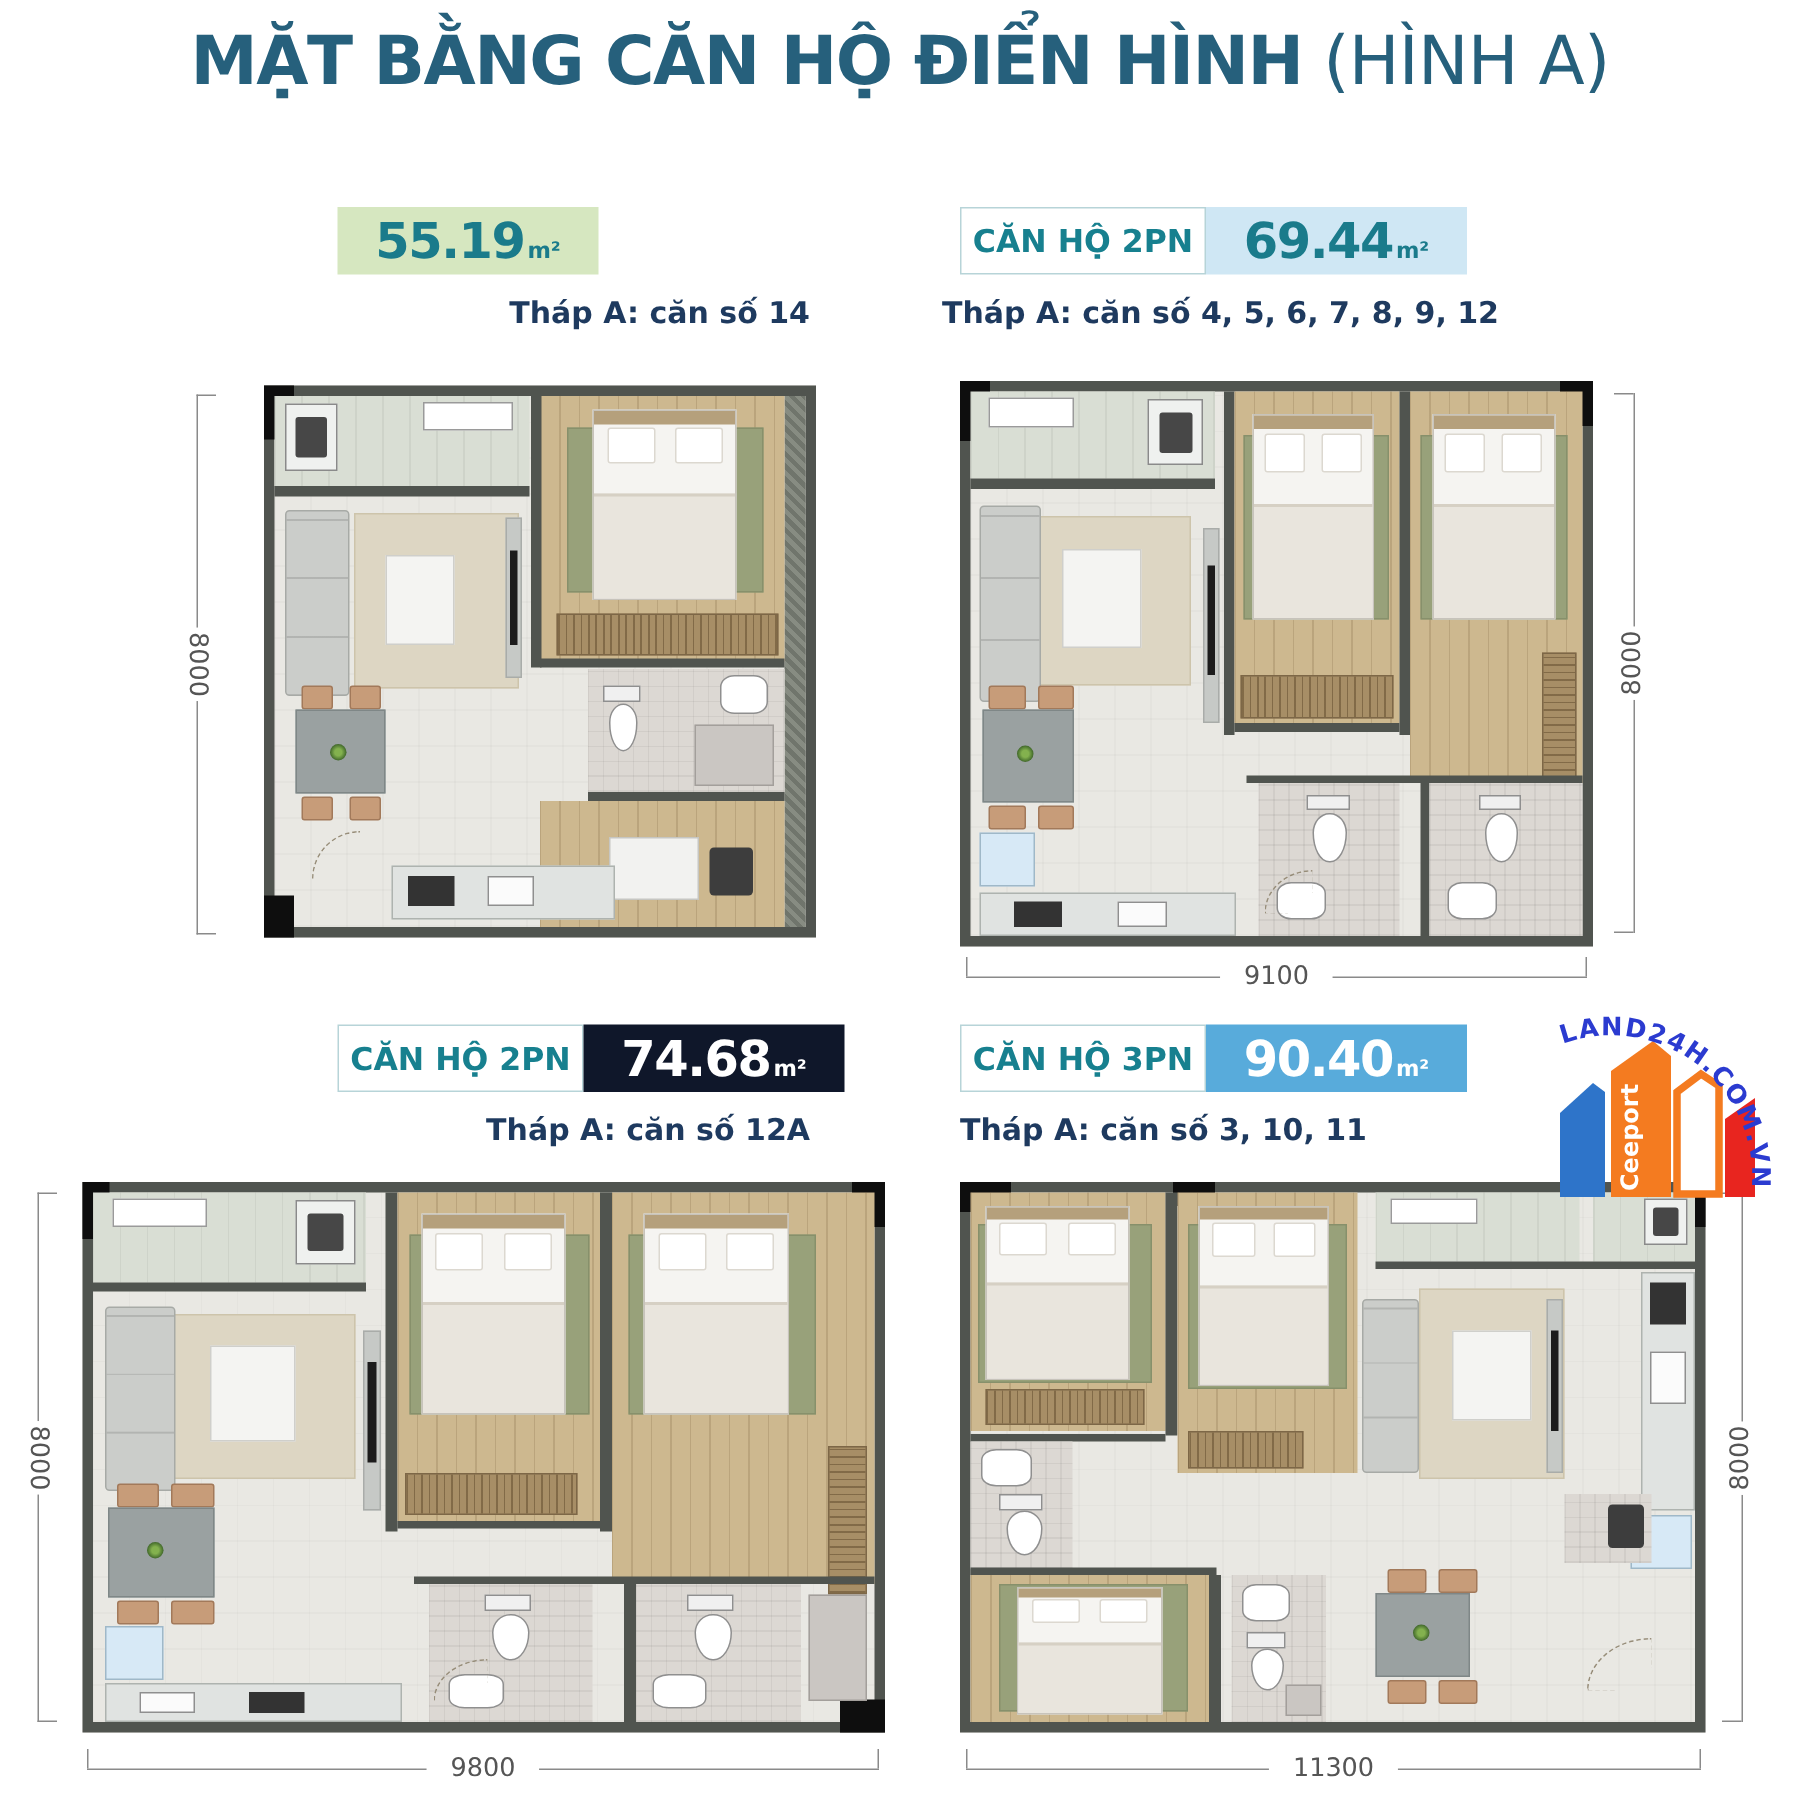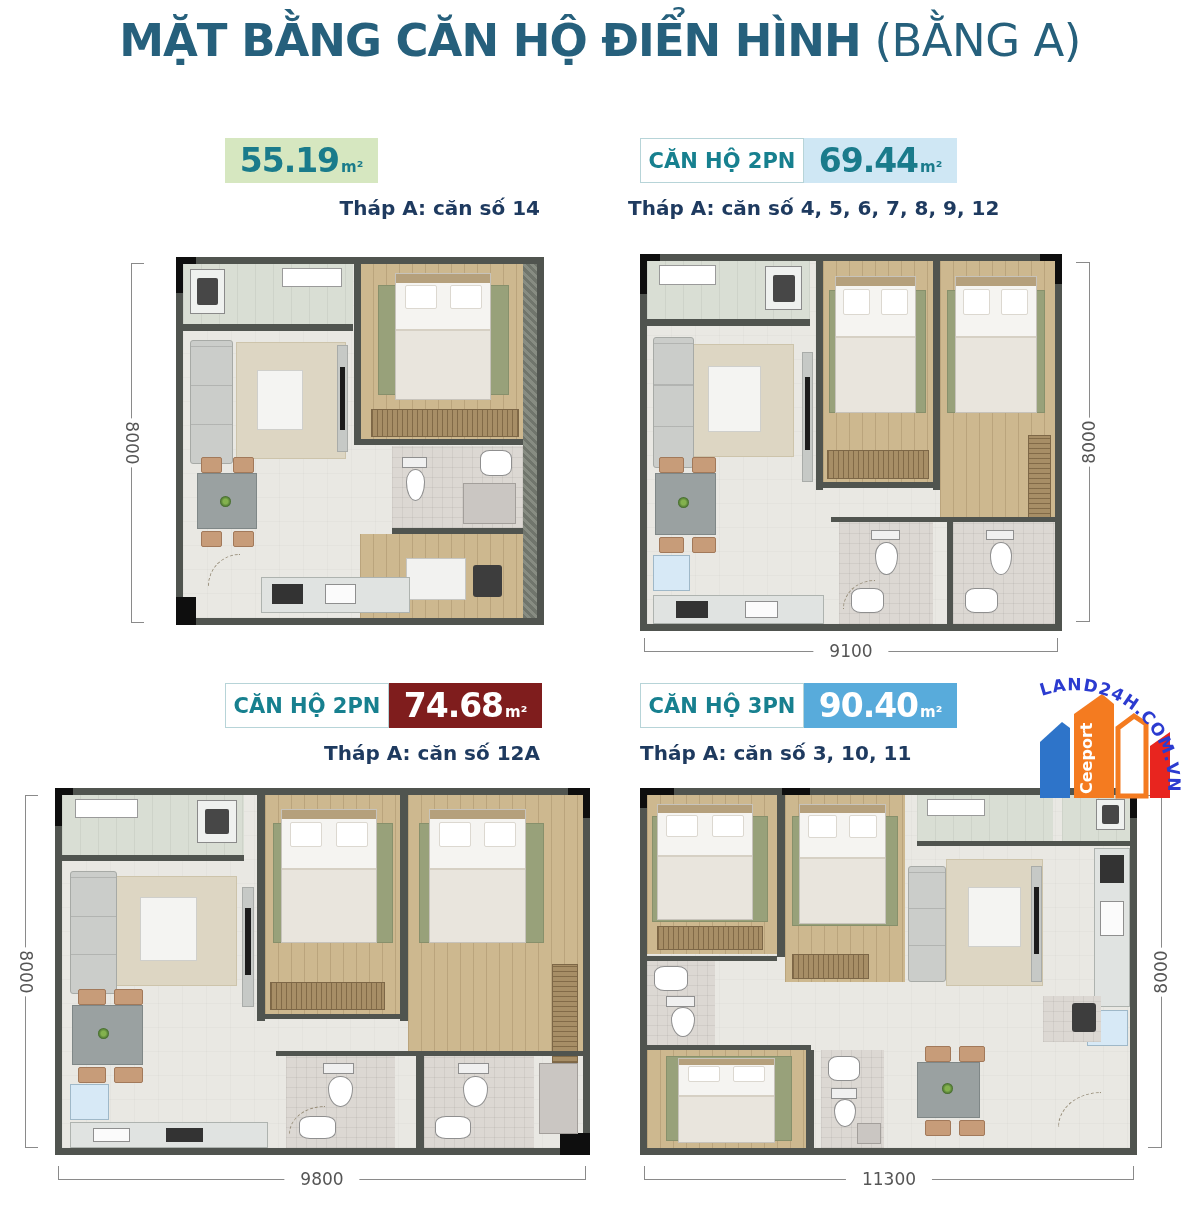--- a/index.html
+++ b/index.html
@@ -7,26 +7,26 @@
   .canvas{position:relative;width:1200px;height:1213px;background:#fff;overflow:hidden;
           font-family:"DejaVu Sans","Liberation Sans",sans-serif;}
   
   .title{position:absolute;left:0;right:0;top:14px;text-align:center;
          font-size:45px;font-weight:800;color:#26607c;letter-spacing:-1px;white-space:nowrap;}
   .title .t2{font-weight:500;letter-spacing:-0.5px;}
   
   .badge{position:absolute;display:flex;height:45px;}
   .blabel{width:162px;background:#fff;border:1px solid #b7d4d8;color:#17808f;font-weight:700;
           font-size:21px;display:flex;align-items:center;justify-content:center;white-space:nowrap;}
-  .barea{width:153px;display:flex;align-items:center;justify-content:center;font-weight:800;}
+  .barea{width:174px;display:flex;align-items:center;justify-content:center;font-weight:800;}
   .barea .num{font-size:33px;letter-spacing:-1px;}
   .barea .u{font-size:15px;margin-left:2px;margin-top:12px;font-weight:700;}
   .area1{background:#d6e7c0;color:#1a7b8b}
   .area2{background:#cfe7f4;color:#1a7b8b}
-  .area3{background:#7f1d1d;color:#fff}
+  .area3{background:#0f172a;color:#fff}
   .area4{background:#58abdb;color:#fff}
   .caption{position:absolute;font-size:20px;font-weight:600;color:#1e3a5f;white-space:nowrap;}
   .cap-r{text-align:right;}
   
   .vdim{position:absolute;width:26px;}
   .vdim::before{content:"";position:absolute;left:13px;top:0;bottom:0;width:1px;background:#8a8a8a;}
   .vdim .t{position:absolute;height:1px;width:13px;background:#8a8a8a;}
   .vdim .t1{top:0}.vdim .t2{bottom:0}
   .vdim.left .t{left:13px}.vdim.right .t{right:13px}
   .vdim .lab{position:absolute;top:50%;left:13px;background:#fff;padding:8px 3px;
@@ -86,21 +86,21 @@
   .bed .p1{left:9%}.bed .p2{right:9%}
   .bed .bl{left:0;right:0;bottom:0;height:56%;background:#e9e5dd;border-top:2px solid #d6d0c4;}
   
   .logo{position:absolute;}
 </style>
 </head>
 <body>
 
 <div class="canvas">
 
-  <div class="title"><span>MẶT BẰNG CĂN HỘ ĐIỂN HÌNH</span><span class="t2"> (BẰNG A)</span></div>
+  <div class="title"><span>MẶT BẰNG CĂN HỘ ĐIỂN HÌNH</span><span class="t2"> (HÌNH A)</span></div>
 
   <div class="badge" style="left:225px;top:138px">
     <div class="barea area1">
         <span class="num">55.19</span>
         <span class="u">m²</span>
       </div>
   </div>
   <div class="caption cap-r" style="left:225px;top:196px;width:315px">Tháp A: căn số 14</div>
 
   <div class="badge" style="left:640px;top:138px">

